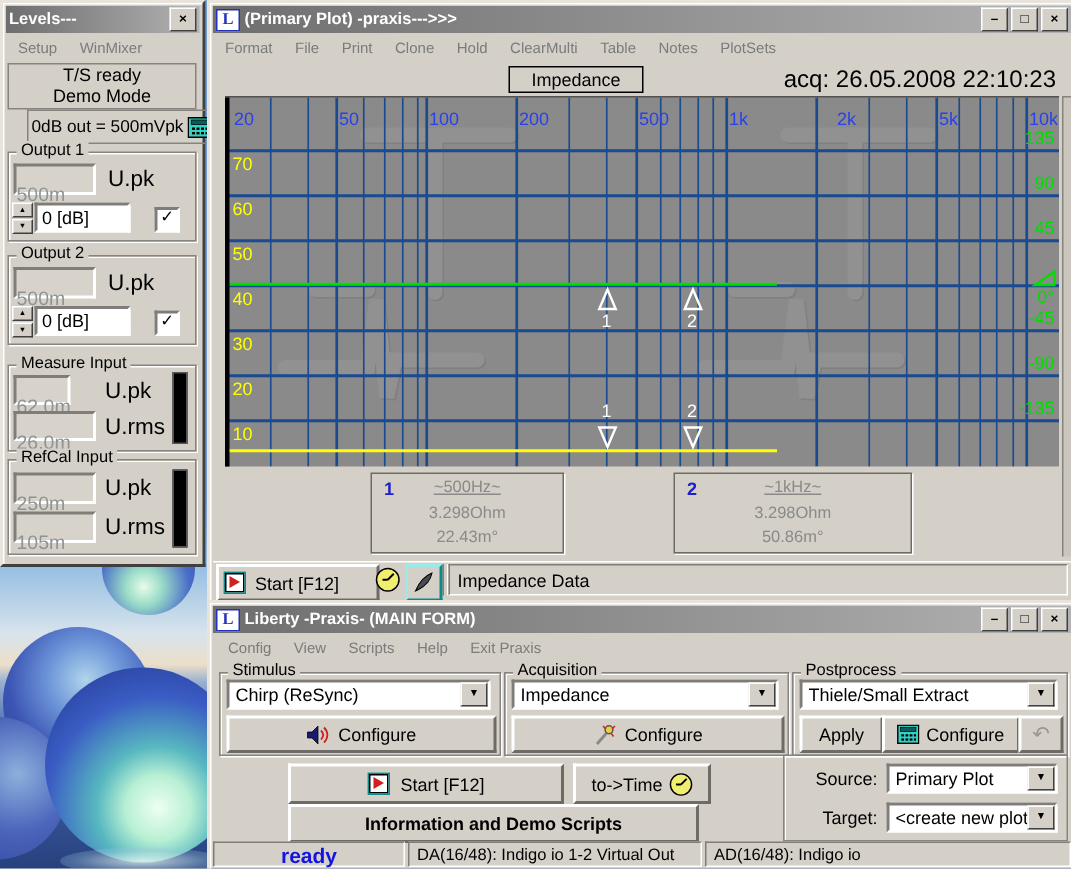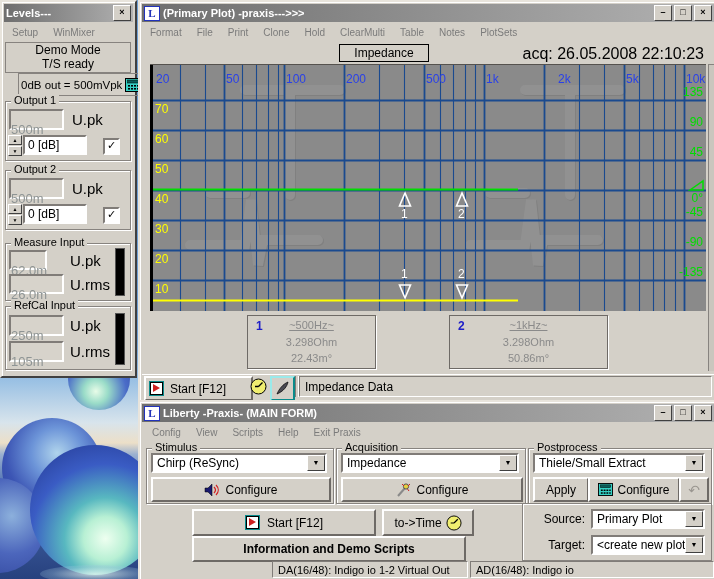--- a/index.html
+++ b/index.html
@@ -68,22 +68,22 @@
 <div class="win" style="left:0;top:0;width:133px;height:374px;">
   <div class="titlebar">
     <span class="tb-title">Levels---</span>
     <span class="tb-btn tb-close"></span>
   </div>
   <div class="menurow" style="padding-left:8px;">
     <span class="menuitem">Setup</span>
     <span class="menuitem">WinMixer</span>
   </div>
   <div style="position:absolute;left:3px;top:40px;width:124px;height:29px;border:1px solid #87837f;text-align:center;font-size:12px;">
+    <div>T/S ready</div>
     <div>Demo Mode</div>
-    <div>T/S ready</div>
   </div>
   <div style="position:absolute;left:16px;top:71px;width:124px;height:21px;border:1px solid #87837f;display:flex;align-items:center;">
     <span style="flex:1;padding-left:2px;font-size:11.5px;">0dB out = 500mVpk</span>
     <svg width="16" height="14" viewBox="0 0 16 14" style="flex:none;margin-right:2px;">
       <rect x="0.5" y="0.5" width="15" height="13" fill="#35d0c4" stroke="#000"></rect>
       <rect x="2.5" y="2" width="11" height="3" fill="#0a5e5a" stroke="#000" stroke-width="0.5"></rect>
       <g fill="#000">
           <rect x="3" y="7" width="2" height="1.6"></rect>
           <rect x="6" y="7" width="2" height="1.6"></rect>
           <rect x="9" y="7" width="2" height="1.6"></rect>
@@ -404,20 +404,23 @@
       <span class="cval">&lt;create new plot&gt;</span>
       <span class="carrow"></span>
     </div>
   </div>
 
   <div class="btn" style="left:52px;top:134px;width:270px;height:22px;font-weight:bold;">
     <span>Information and Demo Scripts</span>
   </div>
 
   <div style="position:absolute;left:2px;right:2px;top:159px;height:17px;">
+    <div class="statuspanel" style="left:0;width:128px;height:17px;justify-content:center;">
+      <span style="color:#1414e0;font-weight:bold;font-size:14px;">ready</span>
+    </div>
     <div class="statuspanel" style="left:130px;width:196px;height:17px;">
       <span>DA(16/48): Indigo io 1-2 Virtual Out</span>
     </div>
     <div class="statuspanel" style="left:328px;right:0;height:17px;">
       <span>AD(16/48): Indigo io</span>
     </div>
   </div>
 </div>
 
 </body></html>

